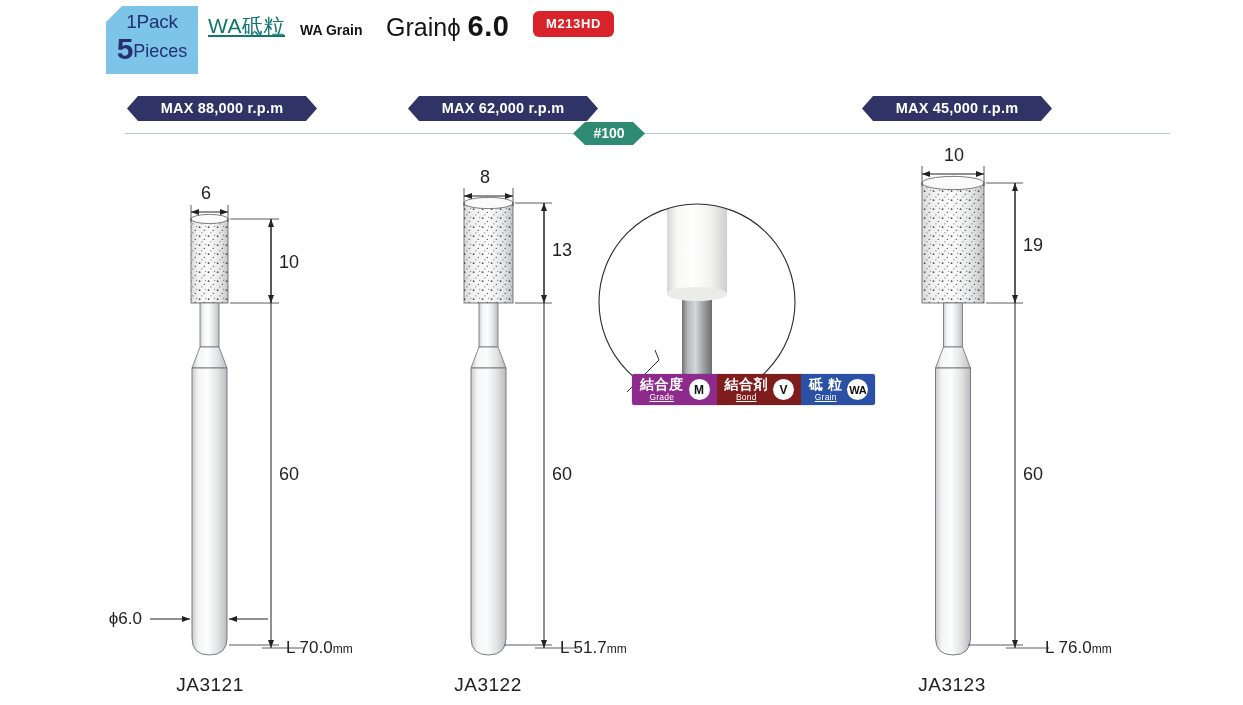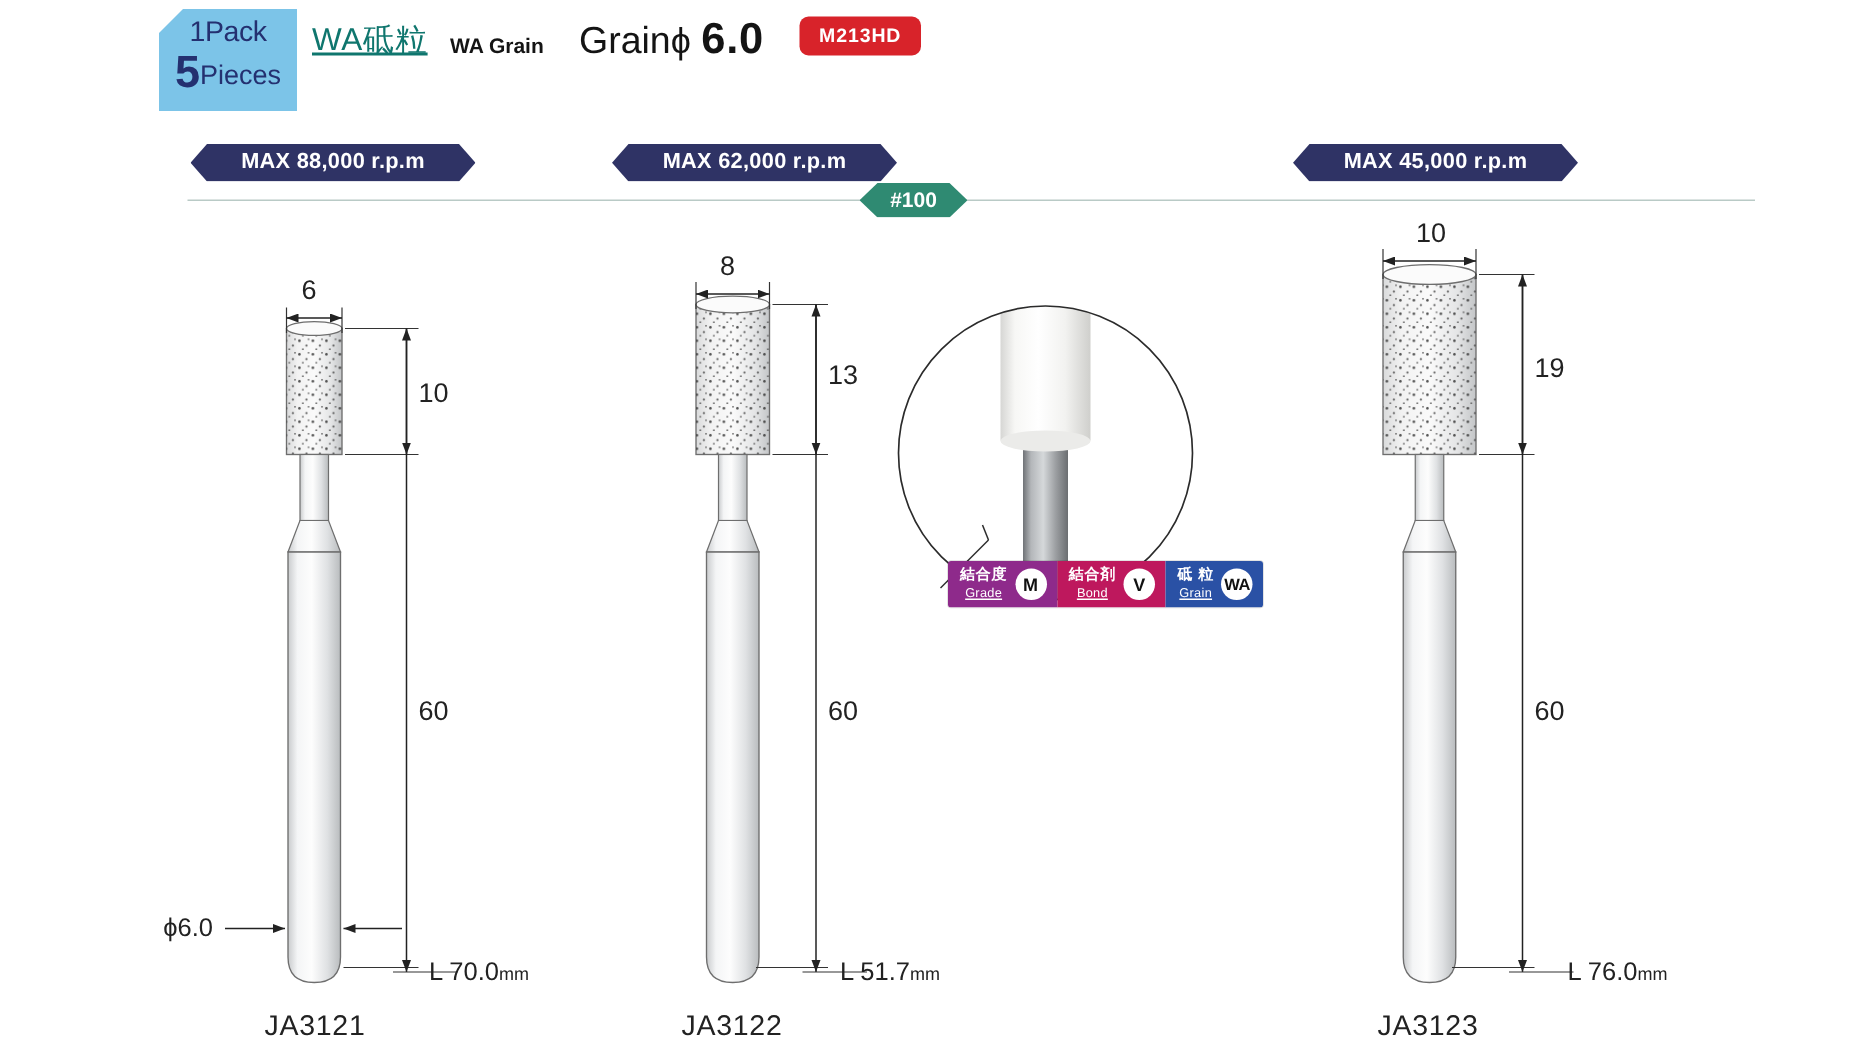--- a/index.html
+++ b/index.html
@@ -84,24 +84,24 @@
   
   .inset{position:absolute;left:597px;top:202px;width:200px;height:200px;}
 
   
   .legend{
     position:absolute;left:632px;top:374px;height:31px;display:flex;
     border-radius:2px;overflow:hidden;box-shadow:0 0 0 .5px rgba(0,0,0,.15);
   }
   .seg{display:flex;align-items:center;gap:5px;padding:0 7px 0 8px;position:relative;}
   .seg.grade{background:#8e2a8b;}
-  .seg.bond{background:#be185d;}
+  .seg.bond{background:#7f1d1d;}
   .seg.grain{background:#2a51a5;}
   .seg-txt{display:flex;flex-direction:column;align-items:center;line-height:1;color:#fff;}
-  .seg-jp{font-size:10px;font-weight:bold;letter-spacing:.5px;}
+  .seg-jp{font-size:14px;font-weight:bold;letter-spacing:.5px;}
   .seg-en{font-size:8.5px;margin-top:2px;letter-spacing:.2px;text-decoration:underline;}
   .seg-circle{
     width:21px;height:21px;border-radius:50%;background:#fff;
     display:flex;align-items:center;justify-content:center;
     font-size:12px;font-weight:bold;color:#111;
   }
   .seg-circle.wa{font-size:11px;letter-spacing:-.3px;}
 </style>
 </head>
 <body>

